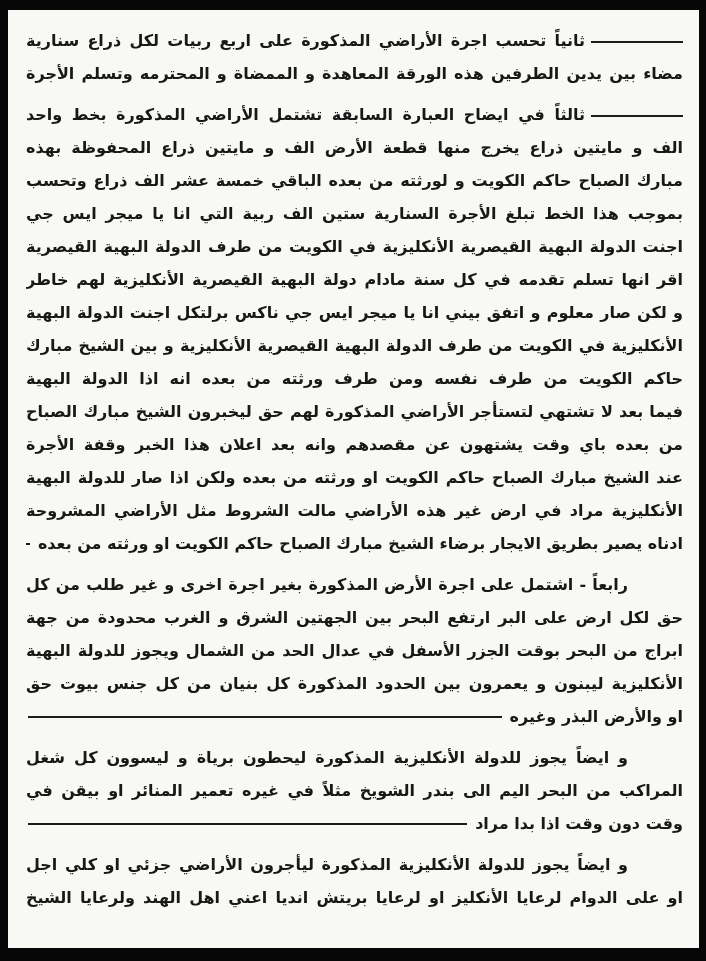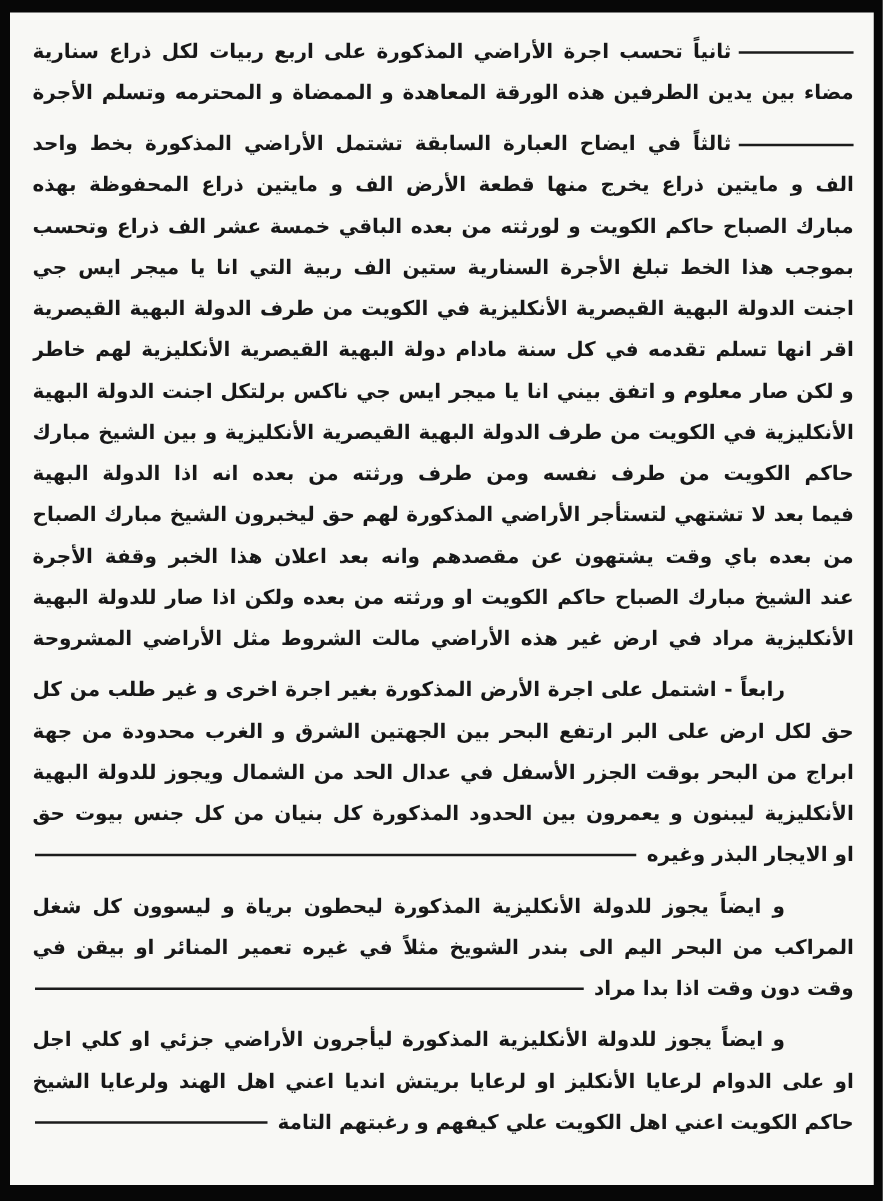--- a/index.html
+++ b/index.html
@@ -89,42 +89,42 @@
           <div class="line just">بموجب هذا الخط تبلغ الأجرة السنارية ستين الف ربية التي انا يا ميجر ايس جي ناكس برلتكل</div>
           <div class="line just">اجنت الدولة البهية القيصرية الأنكليزية في الكويت من طرف الدولة البهية القيصرية الأنكليزية</div>
           <div class="line just">اقر انها تسلم تقدمه في كل سنة مادام دولة البهية القيصرية الأنكليزية لهم خاطر في الأراضي المذكوره</div>
           <div class="line just">و لكن صار معلوم و اتفق بيني انا يا ميجر ايس جي ناكس برلتكل اجنت الدولة البهية القيصرية</div>
           <div class="line just">الأنكليزية في الكويت من طرف الدولة البهية القيصرية الأنكليزية و بين الشيخ مبارك الصباح</div>
           <div class="line just">حاكم الكويت من طرف نفسه ومن طرف ورثته من بعده انه اذا الدولة البهية القيصرية الأنكليزية</div>
           <div class="line just">فيما بعد لا تشتهي لتستأجر الأراضي المذكورة لهم حق ليخبرون الشيخ مبارك الصباح او ورثته</div>
           <div class="line just">من بعده باي وقت يشتهون عن مقصدهم وانه بعد اعلان هذا الخبر وقفة الأجرة والأرض ترجع</div>
           <div class="line just">عند الشيخ مبارك الصباح حاكم الكويت او ورثته من بعده ولكن اذا صار للدولة البهية القيصرية</div>
           <div class="line just">الأنكليزية مراد في ارض غير هذه الأراضي مالت الشروط مثل الأراضي المشروحة في العبارة السادسة</div>
+          <div class="line rule-line">
+            <span class="rl-text">ادناه يصير بطريق الايجار برضاء الشيخ مبارك الصباح حاكم الكويت او ورثته من بعده</span>
+            <span class="rule"></span>
+          </div>
         </div>
         <div class="paragraph">
           <div class="line just indent-first">رابعاً - اشتمل على اجرة الأرض المذكورة بغير اجرة اخرى و غير طلب من كل جنس</div>
           <div class="line just">حق لكل ارض على البر ارتفع البحر بين الجهتين الشرق و الغرب محدودة من جهة الشمال الى ثلاثة</div>
           <div class="line just">ابراج من البحر بوقت الجزر الأسفل في عدال الحد من الشمال ويجوز للدولة البهية القيصرية</div>
           <div class="line just">الأنكليزية ليبنون و يعمرون بين الحدود المذكورة كل بنيان من كل جنس بيوت حق الفحم</div>
           <div class="line rule-line">
-            <span class="rl-text">او الايجار البذر وغيره</span>
+            <span class="rl-text">او والأرض البذر وغيره</span>
             <span class="rule"></span>
           </div>
         </div>
         <div class="paragraph">
           <div class="line just indent-first">و ايضاً يجوز للدولة الأنكليزية المذكورة ليحطون برياة و ليسوون كل شغل لازم حق راحة</div>
           <div class="line just">المراكب من البحر اليم الى بندر الشويخ مثلاً في غيره تعمير المنائر او بيقن في حدود الكويت في</div>
           <div class="line rule-line">
             <span class="rl-text">وقت دون وقت اذا بدا مراد</span>
             <span class="rule"></span>
           </div>
         </div>
         <div class="paragraph">
           <div class="line just indent-first">و ايضاً يجوز للدولة الأنكليزية المذكورة ليأجرون الأراضي جزئي او كلي اجل من السنين</div>
           <div class="line just">او على الدوام لرعايا الأنكليز او لرعايا بريتش انديا اعني اهل الهند ولرعايا الشيخ مبارك الصباح</div>
-          <div class="line rule-line">
-            <span class="rl-text">حاكم الكويت اعني اهل الكويت علي كيفهم و رغبتهم التامة</span>
-            <span class="rule"></span>
-          </div>
         </div>
       </div>
   </div>
 </div>
 
 </body></html>

